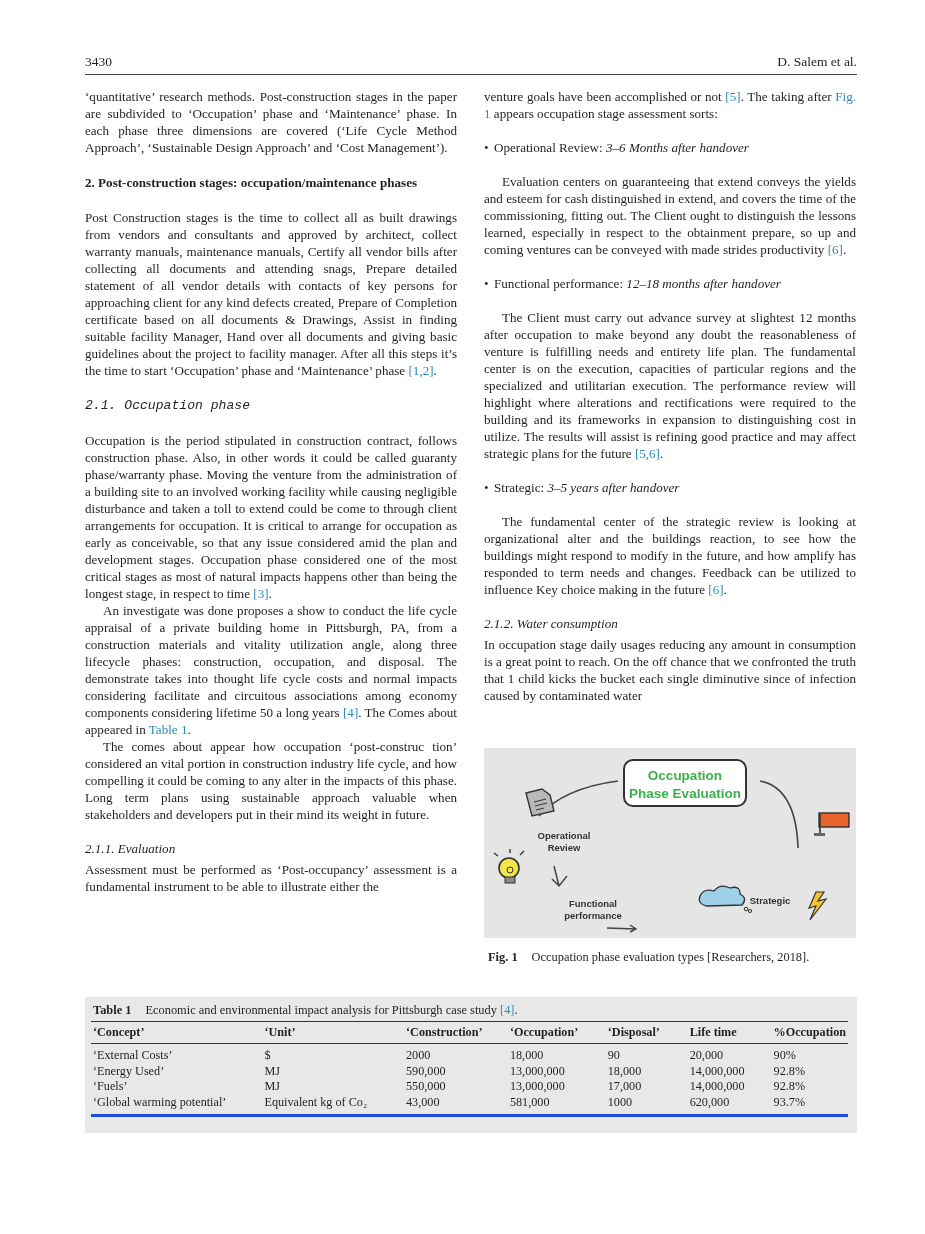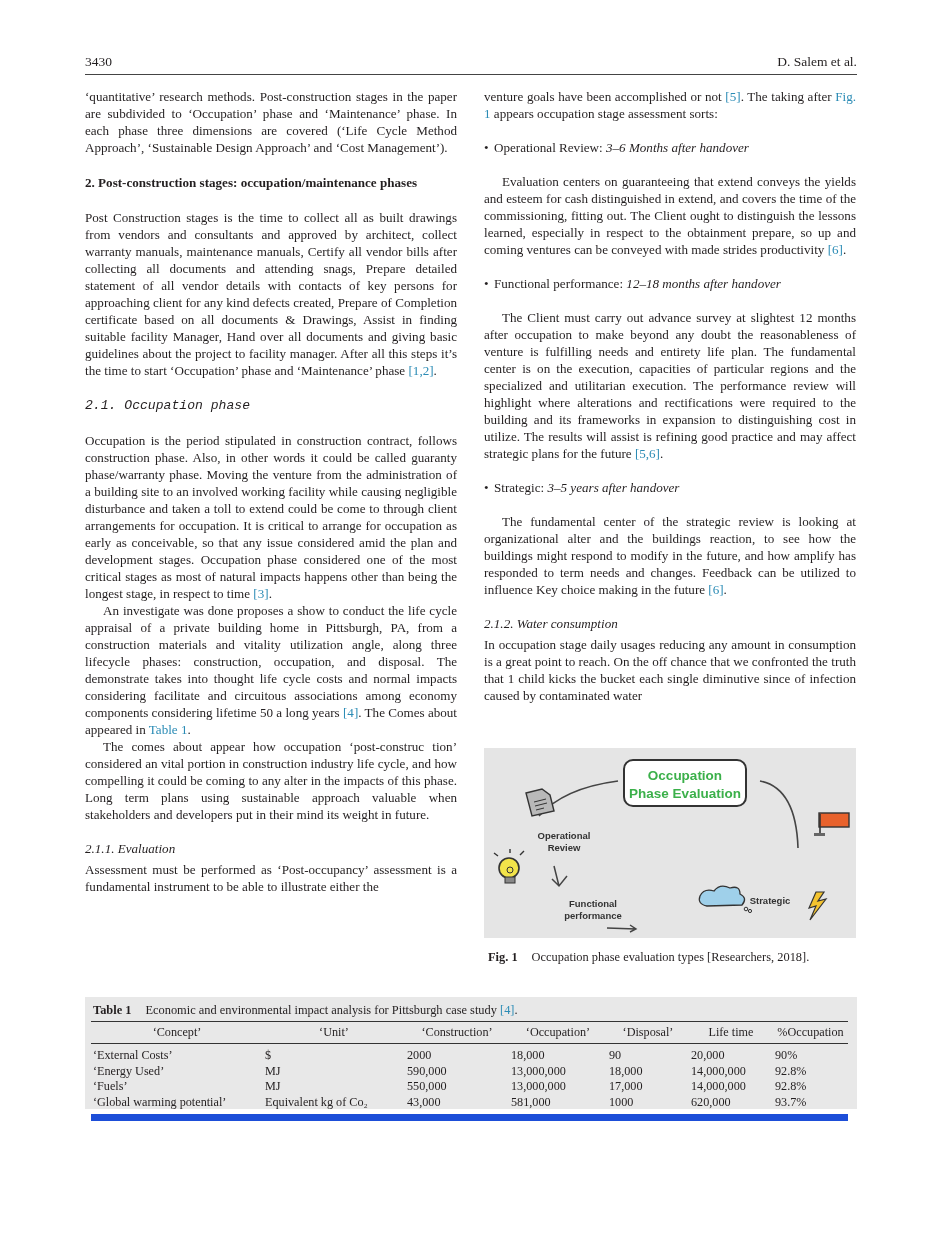--- a/index.html
+++ b/index.html
@@ -17,28 +17,28 @@
   .sec { font-weight: bold; margin: 18px 0 18px 0; font-size: 13.1px; }
   .subsec { font-style: italic; margin: 18px 0 18px 0; font-family: Liberation Mono, monospace; }
   .subsubsec { font-style: italic; margin: 17px 0 0 0; }
   .cite { color: #2a8bb5; }
   .bullet { margin: 17px 0 17px 0; text-align: left; }
   .bullet .dot { display: inline-block; width: 10px; }
   .figure { position: absolute; left: 484px; top: 748px; width: 372px; height: 190px; background: #e5e5e5; }
   .figure svg { position: absolute; left: 0; top: 0; }
   .fig-caption { position: absolute; left: 488px; top: 950px; font-size: 12.4px; white-space: nowrap; }
   .fig-caption b { margin-right: 14px; }
-  .table-box { position: absolute; left: 85px; top: 997px; width: 772px; height: 112px; background: #e8e8e8; }
+  .table-box { position: absolute; left: 85px; top: 997px; width: 772px; height: 136px; background: #e8e8e8; }
   .table-caption { position: absolute; left: 8px; top: 6px; font-size: 12.4px; white-space: nowrap; }
   .table-caption b { margin-right: 14px; }
   table { position: absolute; left: 6px; top: 24px; width: 757px; border-collapse: collapse; font-size: 12.2px; }
   thead tr { border-top: 1px solid #333; border-bottom: 1px solid #333; }
   tbody tr:last-child td { padding-bottom: 4px; }
-  tbody { border-bottom: 7px solid #1d4ed8; }
-  th { font-weight: normal; text-align: center; padding: 3px 2px 3px 2px; }
+  tbody { border-bottom: 3px solid #1d4ed8; }
+  th { font-weight: bold; text-align: left; padding: 3px 2px 3px 2px; }
   td { text-align: left; padding: 0 2px; line-height: 15.5px; }
   tbody tr:first-child td { padding-top: 4px; }
   .fig-label { font-family: "Liberation Sans", "DejaVu Sans", sans-serif; font-weight: bold; font-size: 9.5px; fill: #333; }
   .fig-title { font-family: "Liberation Sans", "DejaVu Sans", sans-serif; font-weight: bold; font-size: 13.5px; fill: #3bb04a; }
 </style>
 </head>
 <body>
 
 <div class="running-head">
   <span class="pg">3430</span>

